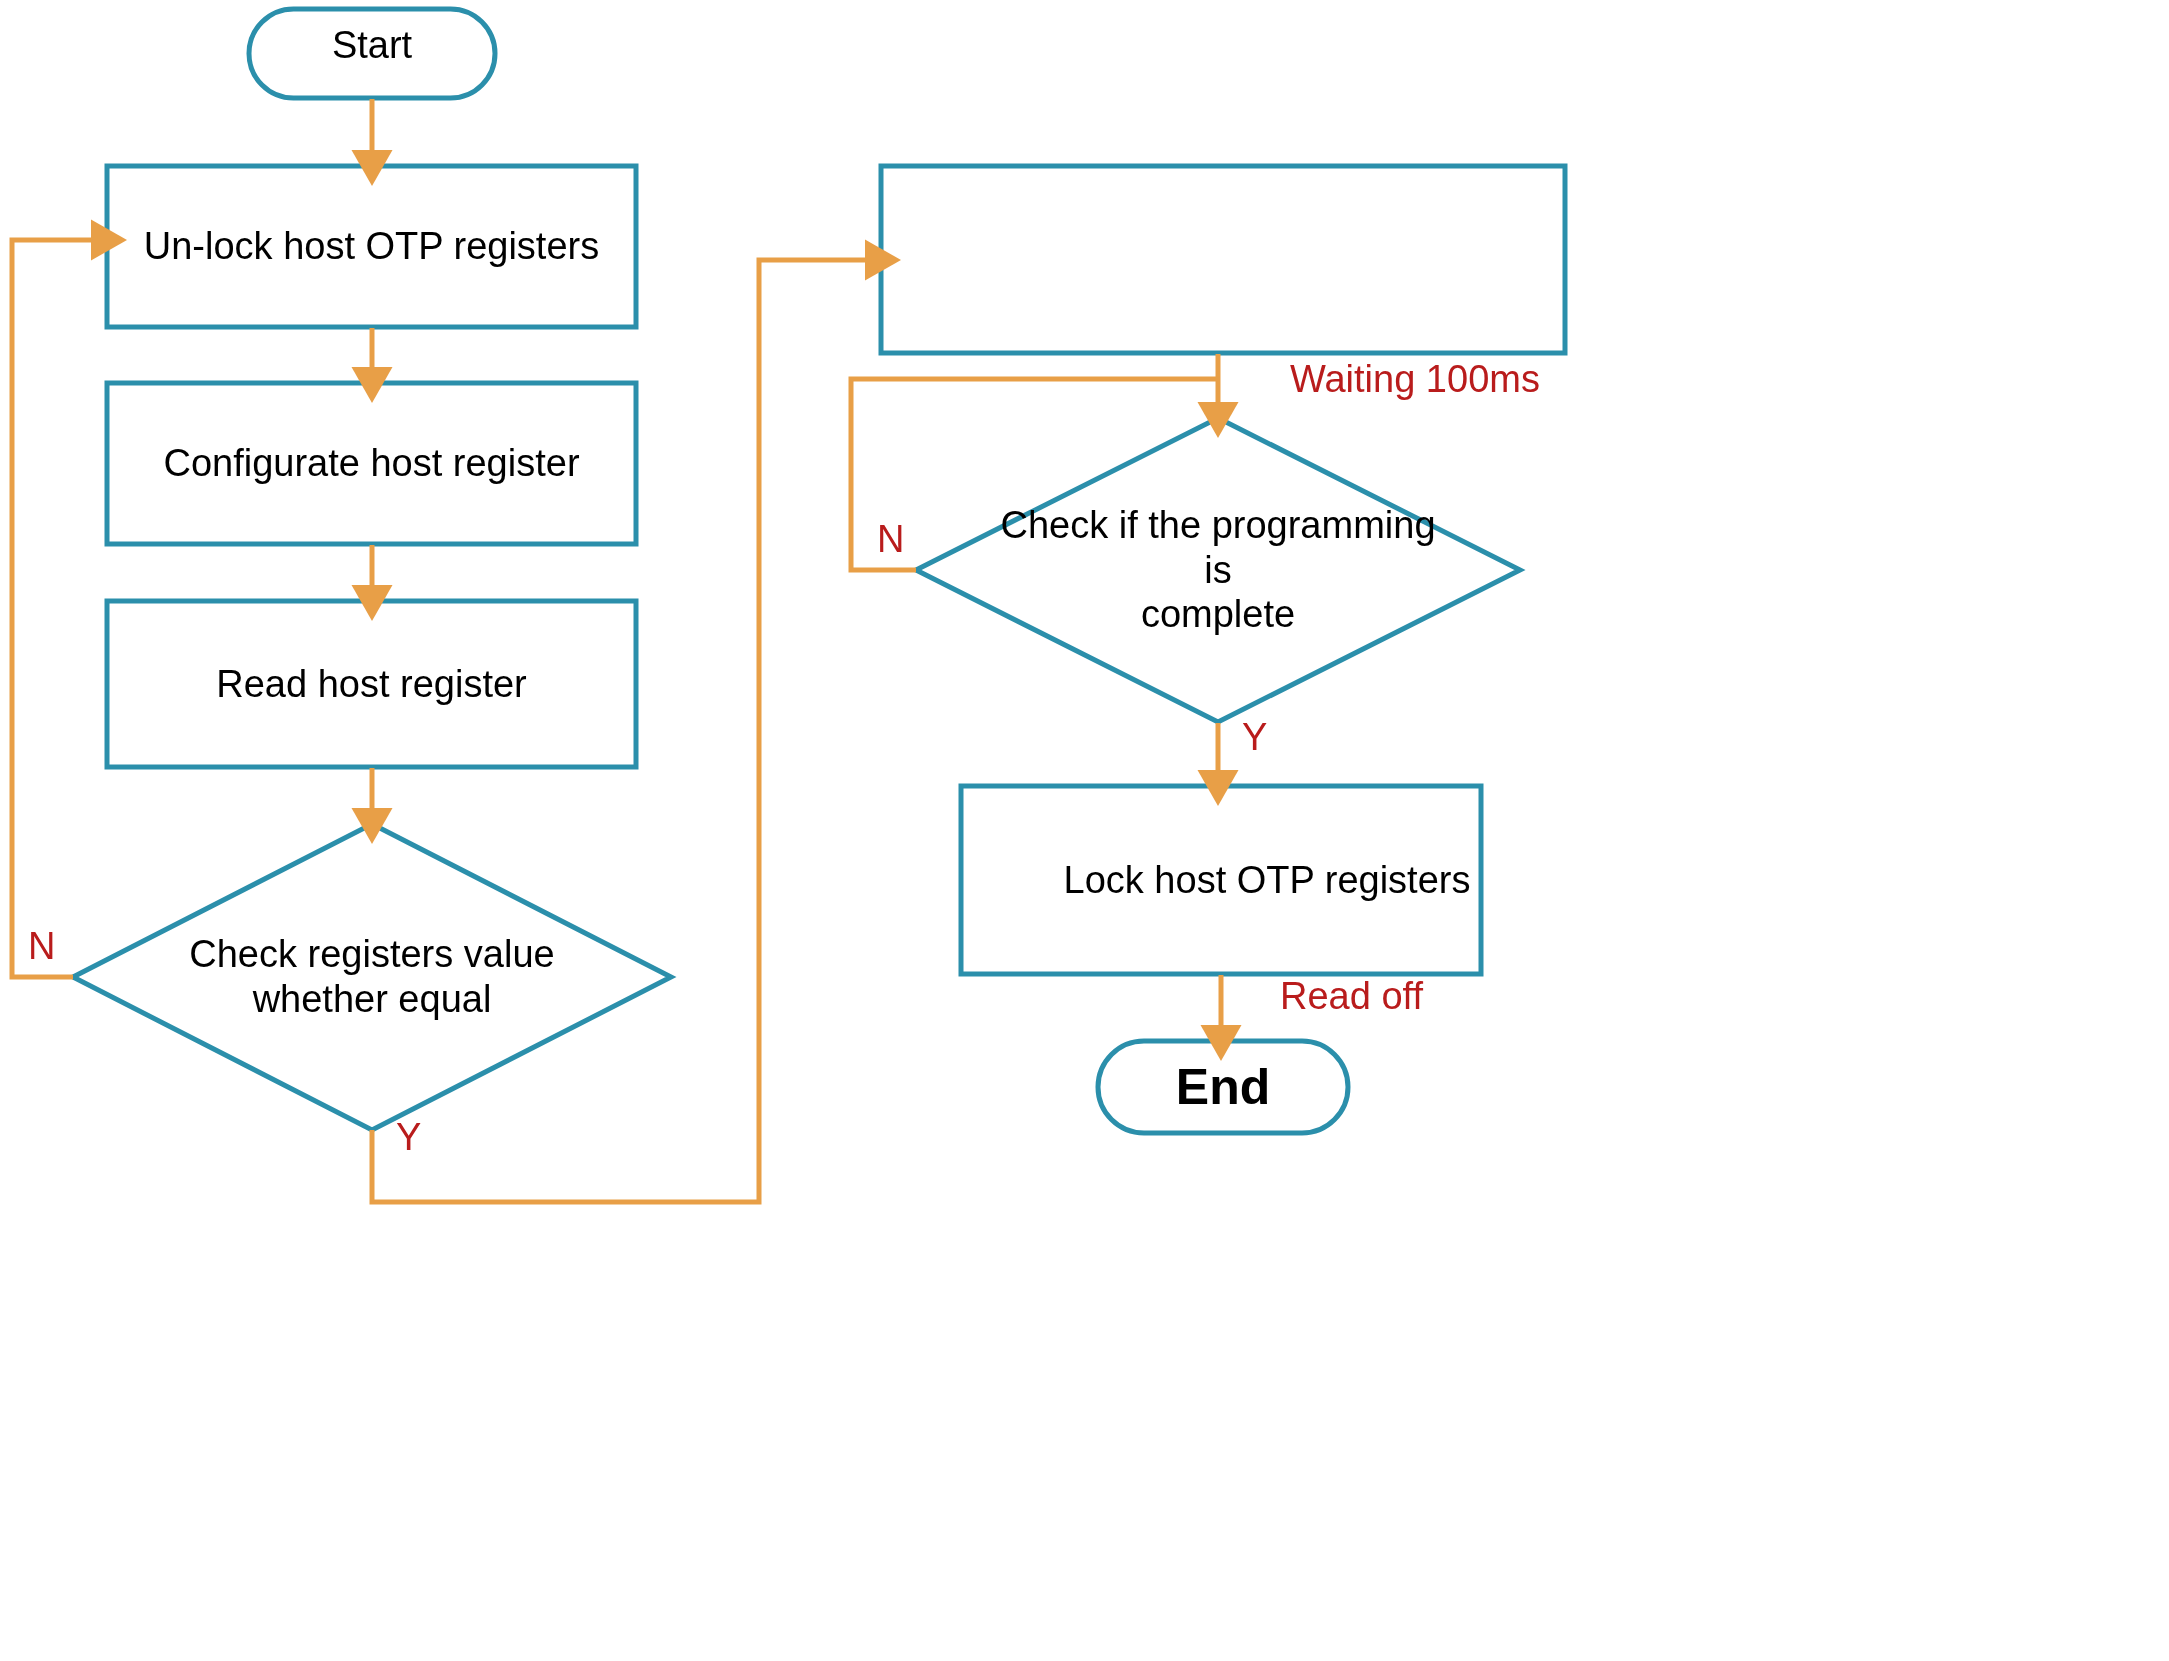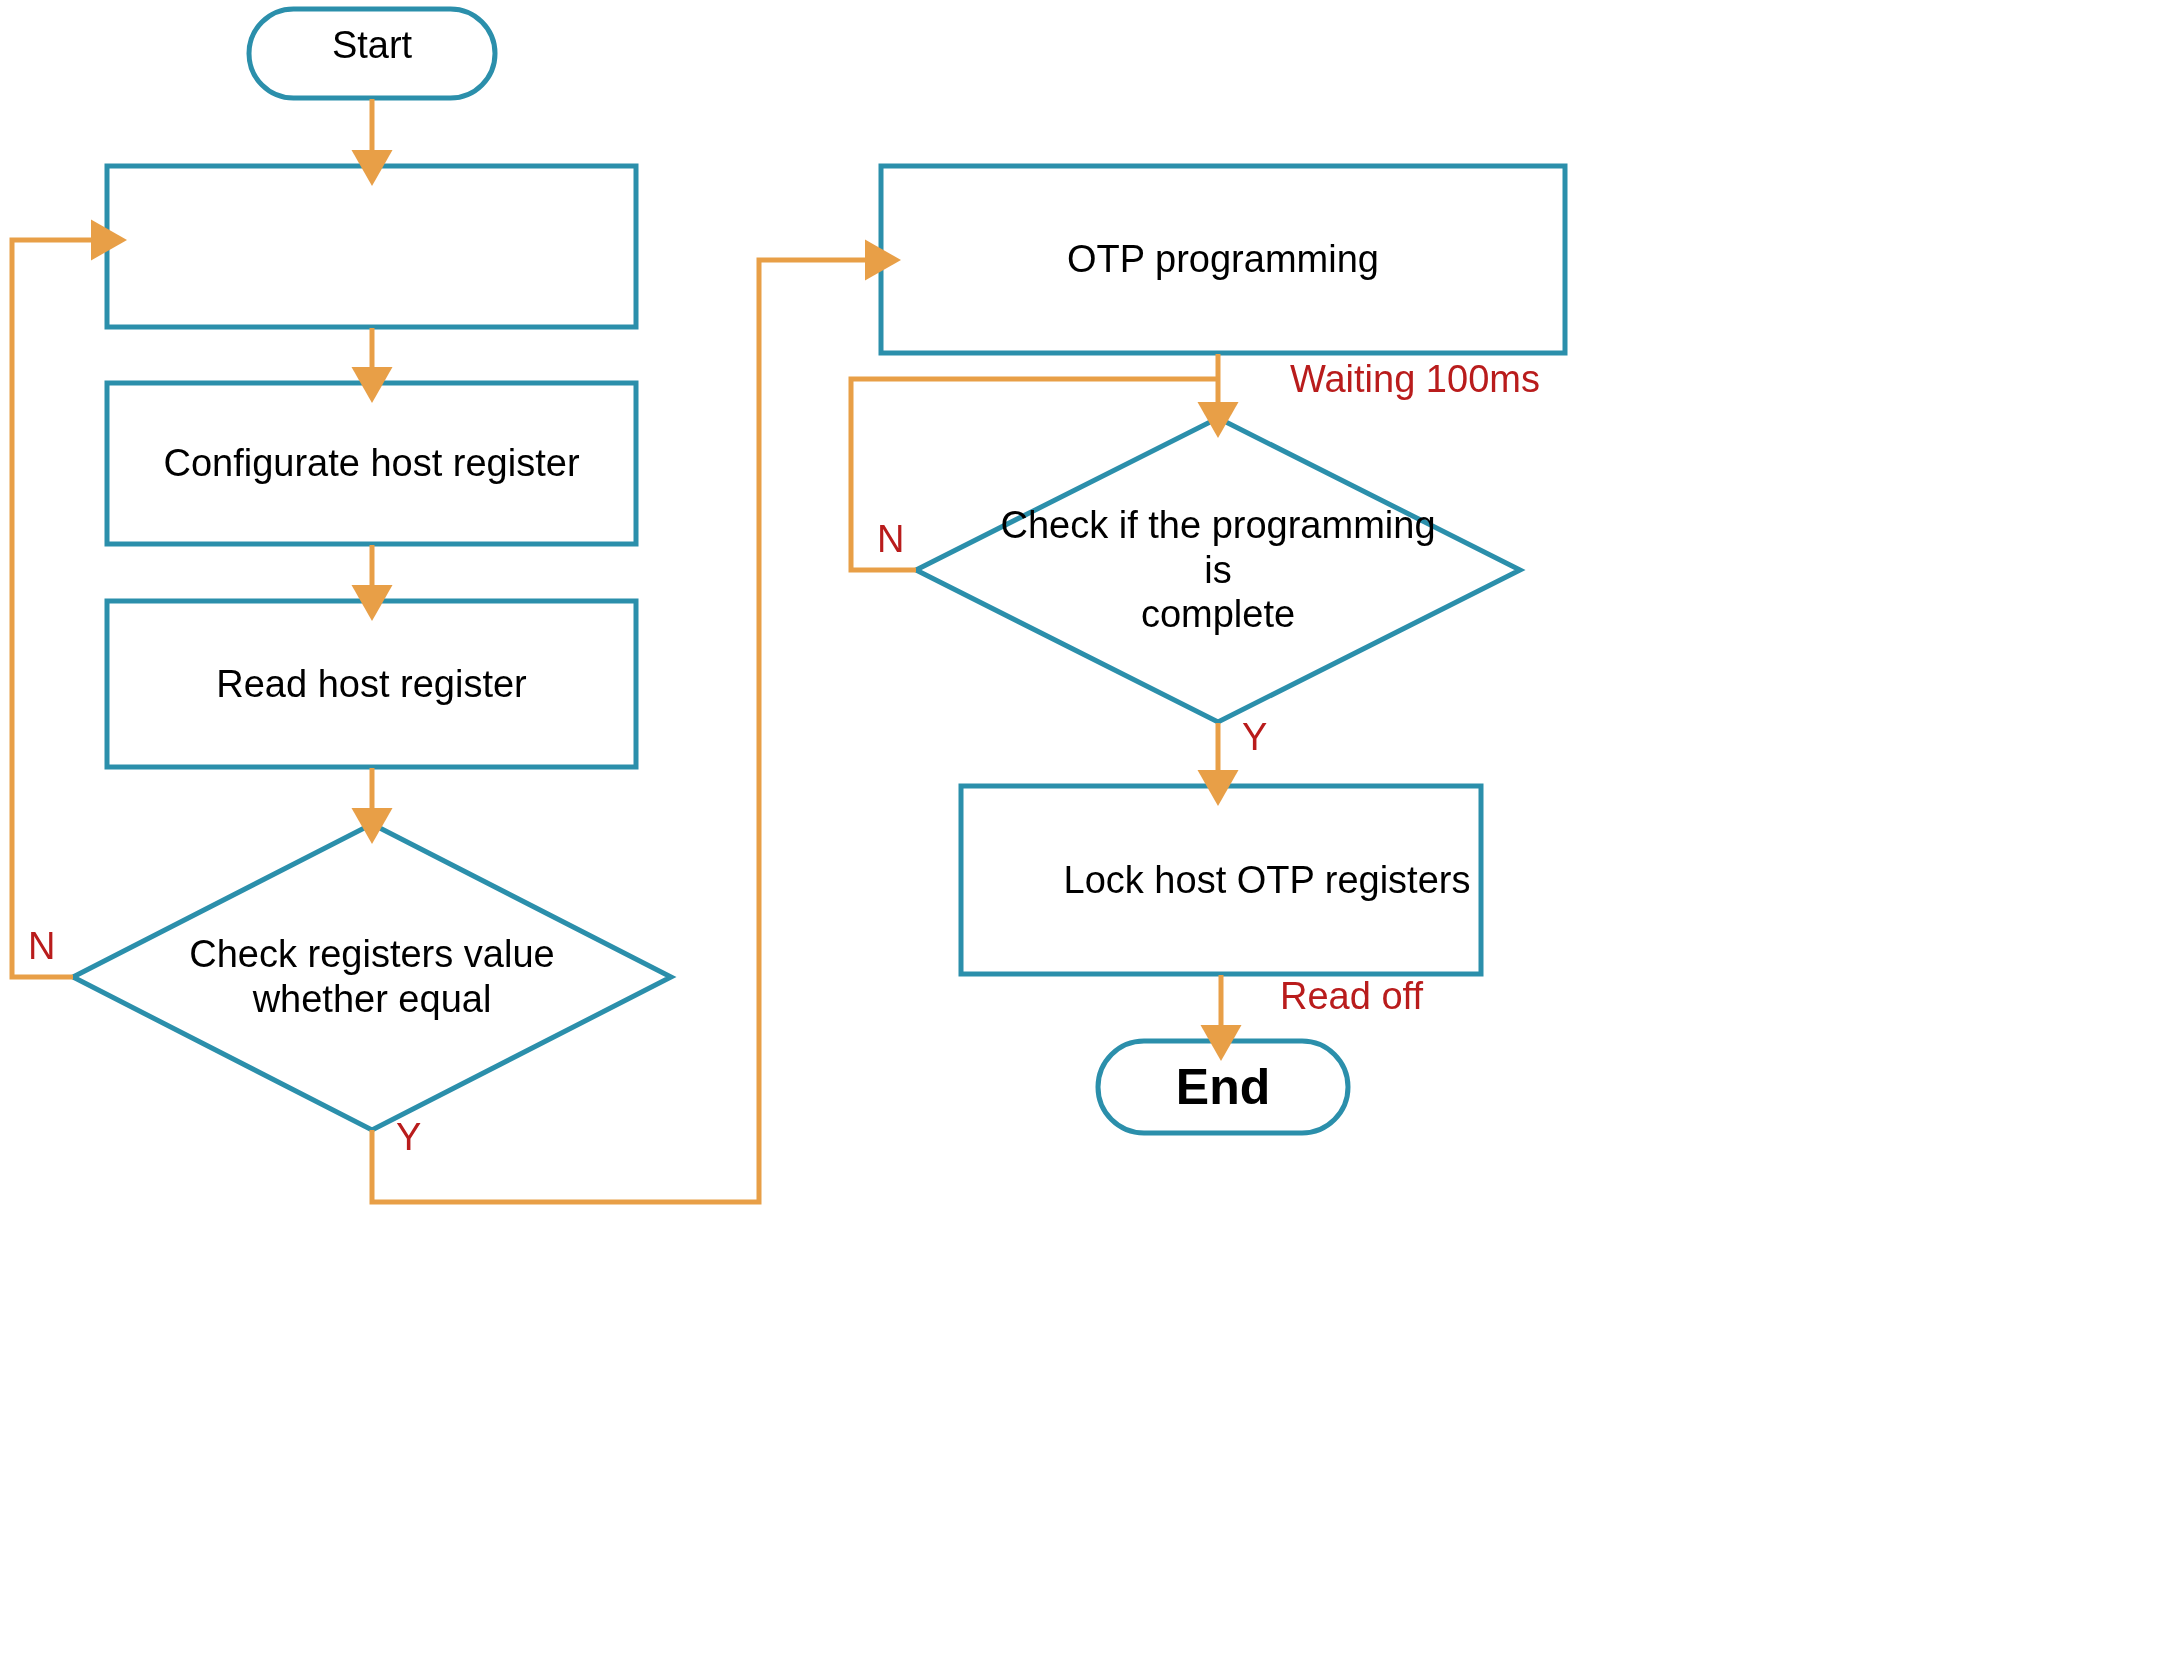--- a/index.html
+++ b/index.html
@@ -90,29 +90,29 @@
       <path d="M916,570 L851,570 L851,379 L1218,379"></path>
 
       <path d="M1218,723 L1218,776" marker-end="url(#arrowOrange)"></path>
 
       <path d="M1221,975 L1221,1031" marker-end="url(#arrowOrange)"></path>
     </g>
   </svg>
 
   <div class="node-label" style="left:249px; top:1px; width:246px; height:89px; font-size:38px;">Start</div>
 
+  <div class="node-label" style="left:107px; top:166px; width:529px; height:161px; font-size:38px;">Un-lock host OTP registers</div>
 
   <div class="node-label" style="left:107px; top:383px; width:529px; height:161px; font-size:38px;">Configurate host register</div>
 
   <div class="node-label" style="left:107px; top:601px; width:529px; height:166px; font-size:38px;">Read host register</div>
 
   <div class="node-label" style="left:163px; top:922px; width:418px; height:110px; font-size:38px;">Check registers value
 whether equal</div>
 
-  <div class="node-label" style="left:881px; top:166px; width:684px; height:187px; font-size:38px;">OTP programming</div>
 
   <div class="node-label" style="left:985px; top:512px; width:466px; height:116px; font-size:38px;">Check if the programming is
 complete</div>
 
   <div class="node-label" style="left:1007px; top:786px; width:520px; height:188px; font-size:38px;">Lock host OTP registers</div>
 
   <div class="node-label" style="left:1098px; top:1041px; width:250px; height:92px; font-size:50px;font-weight:bold;">End</div>
 
   <div class="edge-label" style="left:28px; top:925px; font-size:38px;">N</div>
 

